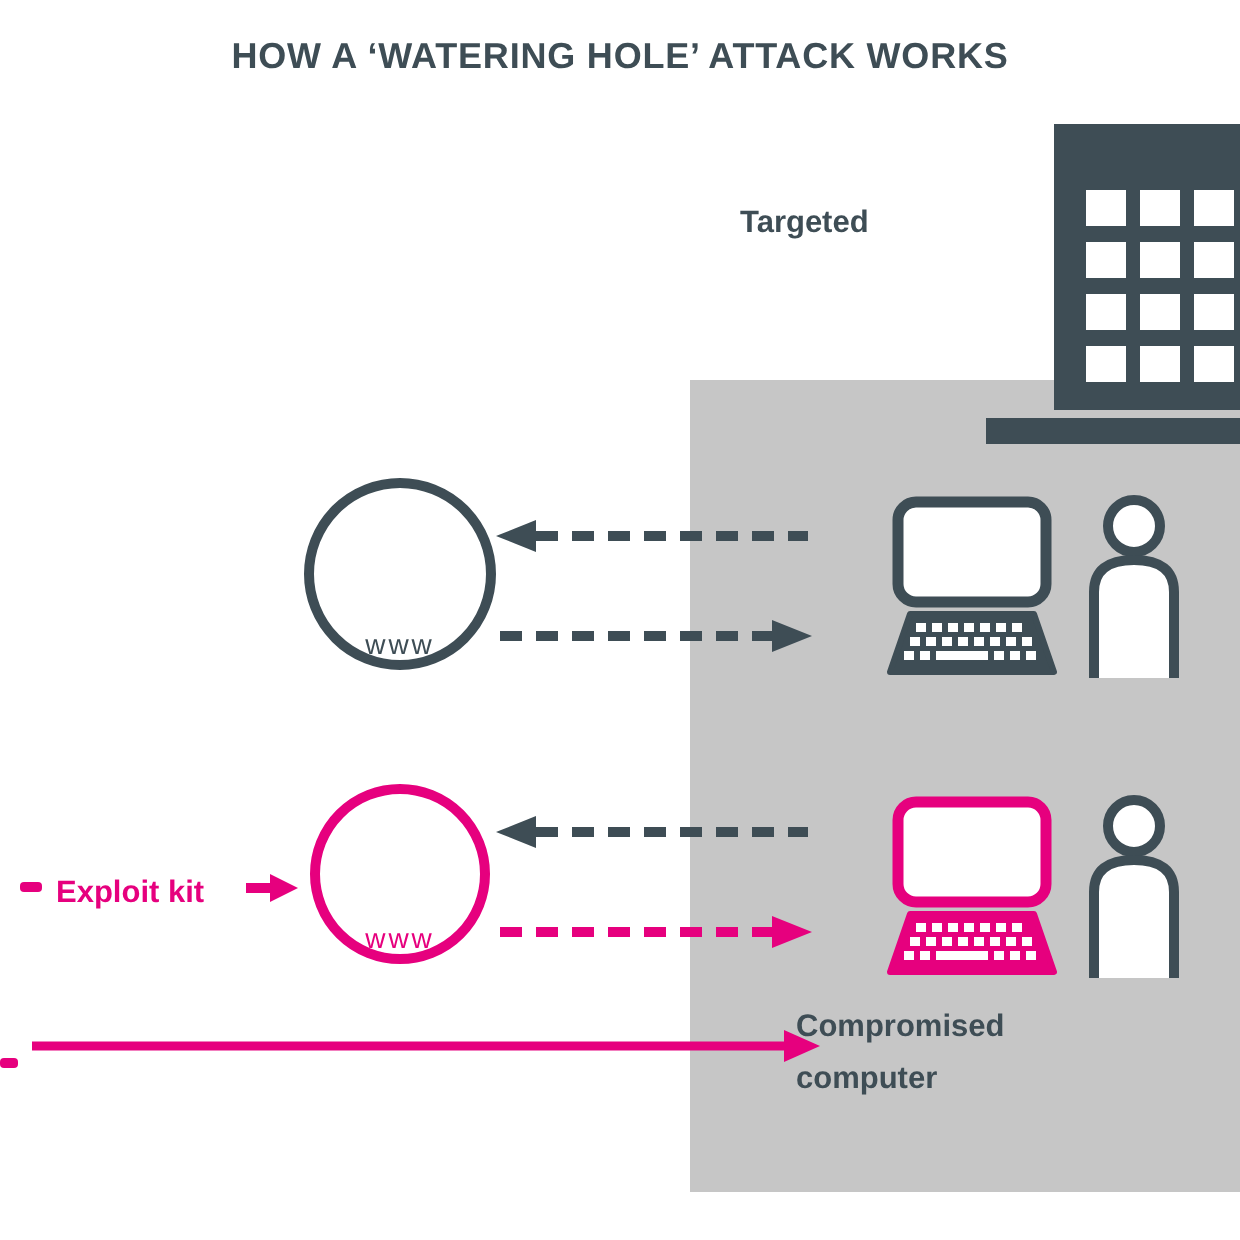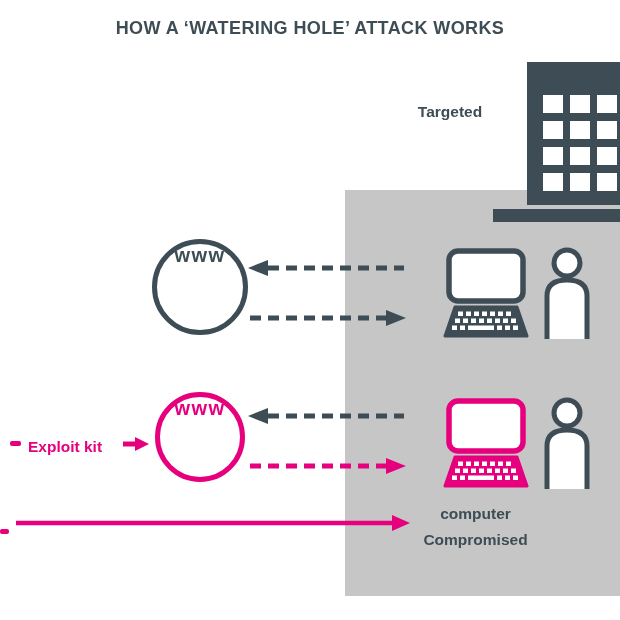--- a/index.html
+++ b/index.html
@@ -8,25 +8,25 @@
   .stage {
     position:relative; width:620px; height:620px; background:#fff;
     overflow:hidden; font-family:"Liberation Sans", sans-serif;
   }
   .abs { position:absolute; }
   .panel { background:var(--panel); }
   .title {
     left:0; top:18px; width:620px; text-align:center;
     font-weight:bold; font-size:18px; letter-spacing:0.4px; color:var(--dark);
   }
-  .lbl { font-weight:bold; color:var(--dark); font-size:15.5px; line-height:26px; text-align:center; }
+  .lbl { font-weight:bold; color:var(--dark); font-size:15.5px; line-height:26px; }
   .lbl.magenta { color:var(--magenta); text-align:right; }
   .www {
-    border-radius:50%; background:#fff; display:flex; align-items:flex-start; justify-content:center;
-    font-weight:bold; font-size:20px; letter-spacing:1.5px;
+    border-radius:50%; background:#fff; display:flex; align-items:flex-end; justify-content:center;
+    font-weight:normal; font-size:14px; letter-spacing:1.5px;
   }
   .www.dark { border:5px solid var(--dark); color:var(--dark); }
   .www.magenta { border:5px solid var(--magenta); color:var(--magenta); }
   .icon-dark { color:var(--dark); }
   .icon-magenta { color:var(--magenta); }
   .dash-marker { background:var(--magenta); border-radius:2px; }
 </style>
 </head>
 <body>
 
@@ -160,20 +160,20 @@
     </g>
   </svg>
 
   <div class="abs dash-marker" style="left:0px; top:529px; width:9px; height:5px;"></div>
   <svg class="abs icon-magenta" style="left:14px; top:514px;" width="396" height="18" viewBox="0 0 396 18">
     <line x1="2" y1="9" x2="378" y2="9" stroke="currentColor" stroke-width="4.5"></line>
     <polygon points="378,1 396,9 378,17" fill="currentColor"></polygon>
   </svg>
 
   <div class="abs lbl" style="left:398px; top:501px; width:155px;">
+    <div>Compromised</div>
     <div>computer</div>
-    <div>Compromised</div>
   </div>
 
   <div class="abs lbl" style="left:90px; top:535px; width:230px;">
   </div>
 
 </div>
 
 </body></html>

